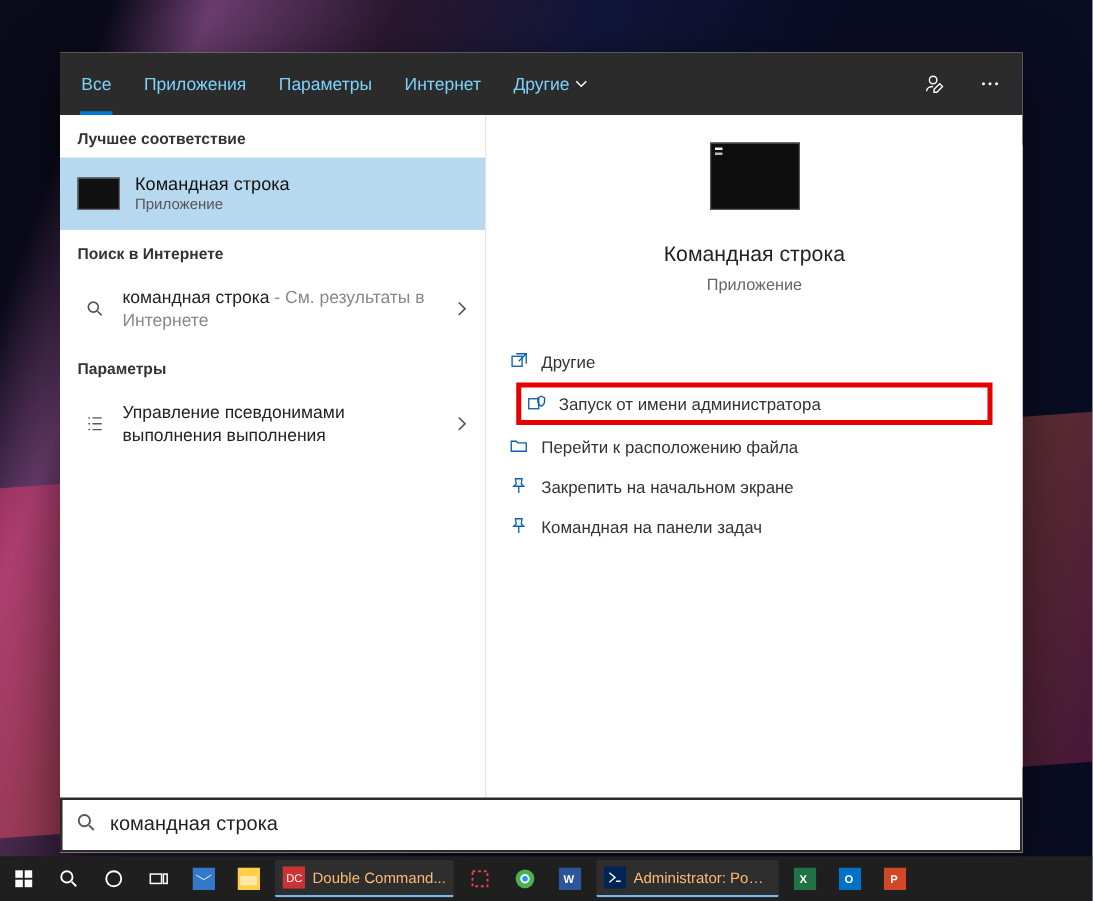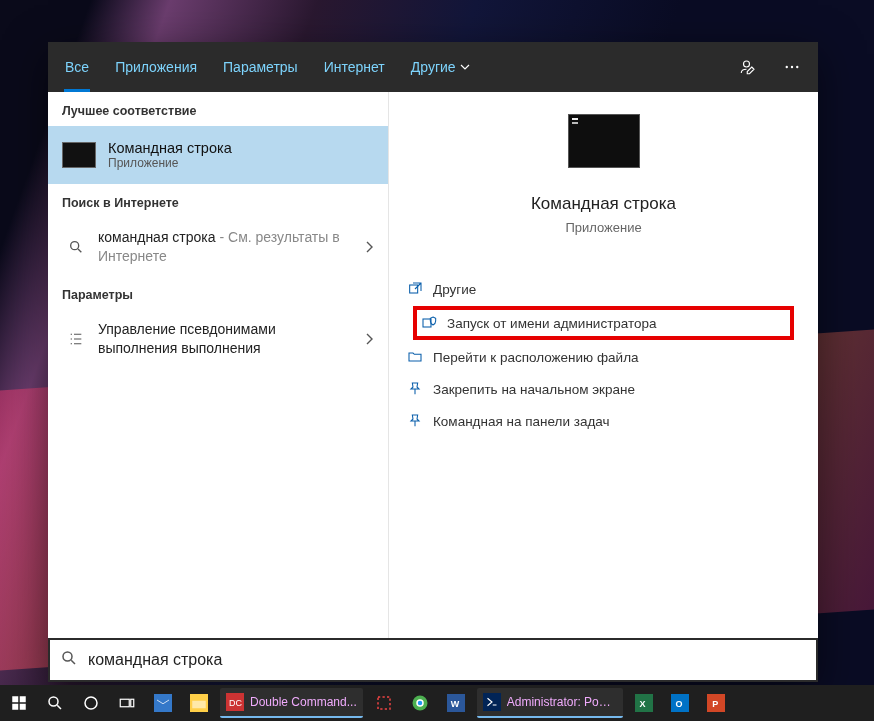--- a/index.html
+++ b/index.html
@@ -69,21 +69,21 @@
   .search-row input {
     border:none; outline:none; flex:1; font-size: 16px; color:#222; background:transparent; font-family: inherit;
   }
   @keyframes blink { 50% { opacity: 0; } }
   
   .taskbar {
     position:absolute; left:0; right:0; bottom:0; height:36px; background:#1f1f1f; display:flex; align-items:center;
     padding: 0 4px; gap: 6px;
   }
   .tb-item, .tb-btn { height:30px; display:flex; align-items:center; padding:0 6px; cursor:pointer; border-radius:2px; }
-  .tb-label { color:#f0abfc; font-size: 12px; margin-left:6px; max-width: 110px; overflow:hidden; text-overflow:ellipsis; white-space:nowrap; }
+  .tb-label { color:#fdba74; font-size: 12px; margin-left:6px; max-width: 110px; overflow:hidden; text-overflow:ellipsis; white-space:nowrap; }
   .tb-item.running { border-bottom: 2px solid #76b9ed; padding-bottom:0; background:#2e2e2e; }
   .sq { width:18px; height:18px; }
 </style>
 </head>
 <body>
 
 <div class="desktop-streak"></div>
 
 <div class="search-panel">
 

